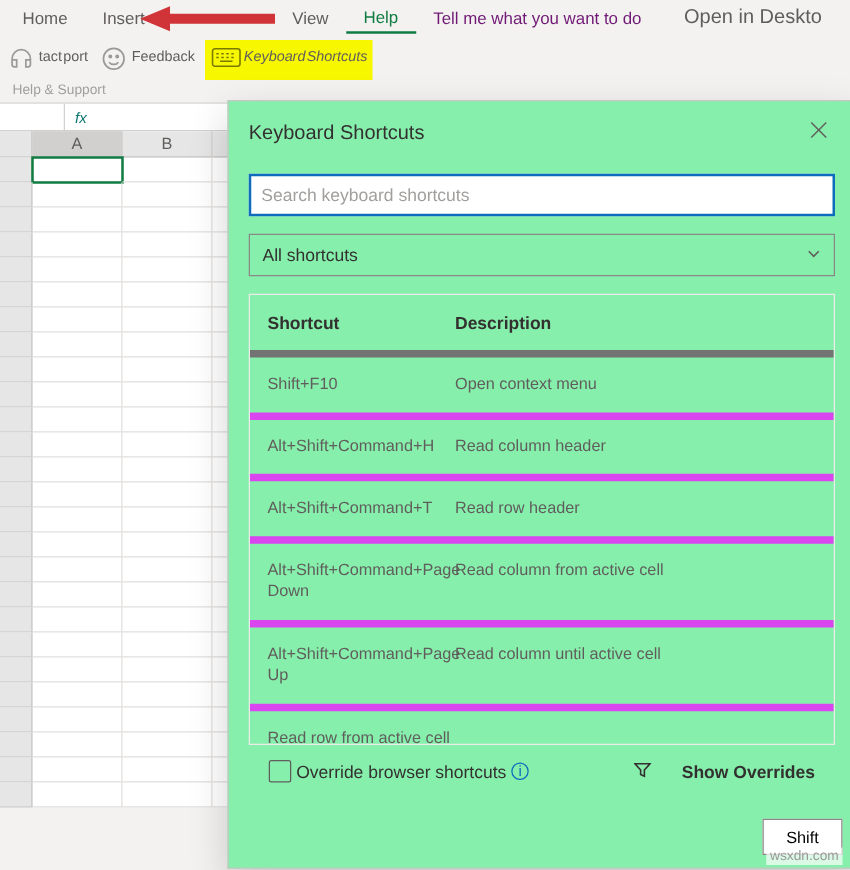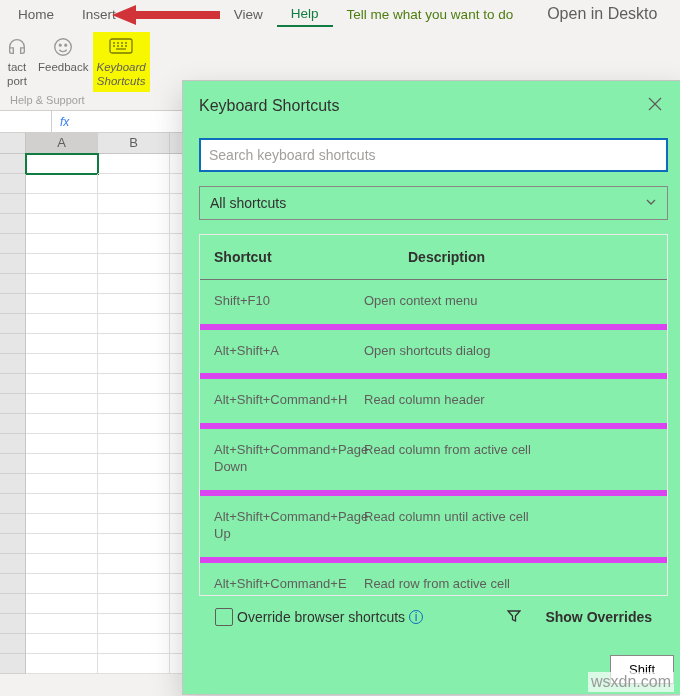--- a/index.html
+++ b/index.html
@@ -21,40 +21,40 @@
       padding: 0 4px;
       gap: 0;
     }
     .ribbon-tab {
       padding: 4px 14px;
       cursor: pointer;
       color: #605e5c;
       font-size: 13.5px;
     }
     .ribbon-tab.help { color: #107c41; border-bottom: 2px solid #107c41; }
-    .ribbon-tell { color: #4d7c0f; font-size: 13.5px; padding: 4px 14px; }
+    .ribbon-tell { color: #701a75; font-size: 13.5px; padding: 4px 14px; }
     .ribbon-open { color: #605e5c; font-size: 16px; padding: 4px 14px; margin-left: 6px; }
     .arrow {
       position: absolute;
       left: 112px;
       top: 3px;
       pointer-events: none;
     }
     .ribbon-content {
       background: #f3f2f1;
       padding: 4px 0 0 0;
       border-bottom: 1px solid #d2d0ce;
     }
     .ribbon-group {
       display: flex;
       align-items: stretch;
     }
     .ribbon-item {
       display: flex;
-      flex-direction: column;
+      flex-direction: row;
       align-items: center;
       justify-content: flex-start;
       padding: 2px 4px 4px 4px;
       cursor: pointer;
       font-size: 11.5px;
       color: #605e5c;
       line-height: 1.15;
       text-align: right;
       gap: 1px;
     }
@@ -77,21 +77,21 @@
       height: 22px;
     }
     .fx-box {
       width: 52px;
       border-right: 1px solid #d2d0ce;
       height: 100%;
     }
     .fx-sym {
       font-style: italic;
       font-size: 12px;
-      color: #3b82f6;
+      color: #0f766e;
       padding: 0 8px;
     }
     .grid {
       position: relative;
       background: #fff;
     }
     .col-headers {
       display: flex;
       background: #e6e6e6;
       border-bottom: 1px solid #c8c6c4;
@@ -181,22 +181,21 @@
       border: 1px solid #edebe9;
       margin-top: 14px;
       flex: 1;
       overflow: hidden;
     }
     .thead {
       display: flex;
       padding: 14px 14px;
       font-weight: 600;
       font-size: 14px;
-      border-bottom: 1px solid #737373;
-      gap: 44px;
+      border-bottom: 6px solid #737373;
     }
     .th-shortcut { width: 150px; }
     .trow {
       display: flex;
       padding: 12px 14px 14px 14px;
       border-bottom: 6px solid #d946ef;
       font-size: 13px;
       color: #605e5c;
     }
     .td-shortcut { width: 150px; padding-right: 10px; line-height: 1.35; }
@@ -224,21 +223,21 @@
       border: 1px solid #8a8886;
       background: #fff;
       padding: 6px 18px;
       font-size: 13px;
       cursor: pointer;
     }
     .watermark {
       position: absolute;
       right: 6px;
       bottom: 4px;
-      font-size: 16px;
+      font-size: 11px;
       color: #999;
       background: rgba(255,255,255,0.7);
       padding: 1px 3px;
     }
   </style>
 </head>
 <body>
 
 <div class="ribbon-tabs">
   <div class="ribbon-tab">Home</div>
@@ -496,37 +495,36 @@
       <div class="thead">
         <div class="th-shortcut">Shortcut</div>
         <div>Description</div>
       </div>
       <div class="tbody">
           <div class="trow">
             <div class="td-shortcut">Shift+F10</div>
             <div class="td-desc">Open context menu</div>
           </div>
           <div class="trow">
-            <div class="td-shortcut">Alt+Shift+A</div>
-            <div class="td-desc">Open shortcuts dialog</div>
+            <div class="td-shortcut">Alt+Shift+Command+H</div>
+            <div class="td-desc">Read column header</div>
           </div>
           <div class="trow">
-            <div class="td-shortcut">Alt+Shift+Command+H</div>
-            <div class="td-desc">Read column header</div>
+            <div class="td-shortcut">Alt+Shift+Command+T</div>
+            <div class="td-desc">Read row header</div>
           </div>
           <div class="trow">
             <div class="td-shortcut">Alt+Shift+Command+Page Down</div>
             <div class="td-desc">Read column from active cell</div>
           </div>
           <div class="trow">
             <div class="td-shortcut">Alt+Shift+Command+Page Up</div>
             <div class="td-desc">Read column until active cell</div>
           </div>
           <div class="trow">
-            <div class="td-shortcut">Alt+Shift+Command+E</div>
             <div class="td-desc">Read row from active cell</div>
           </div>
         </div>
     </div>
     <div class="dlg-footer1">
       <div class="chk-wrap">
         <div class="chk"></div>
         <span>Override browser shortcuts</span>
         <span class="info-icon">i</span>
       </div>

